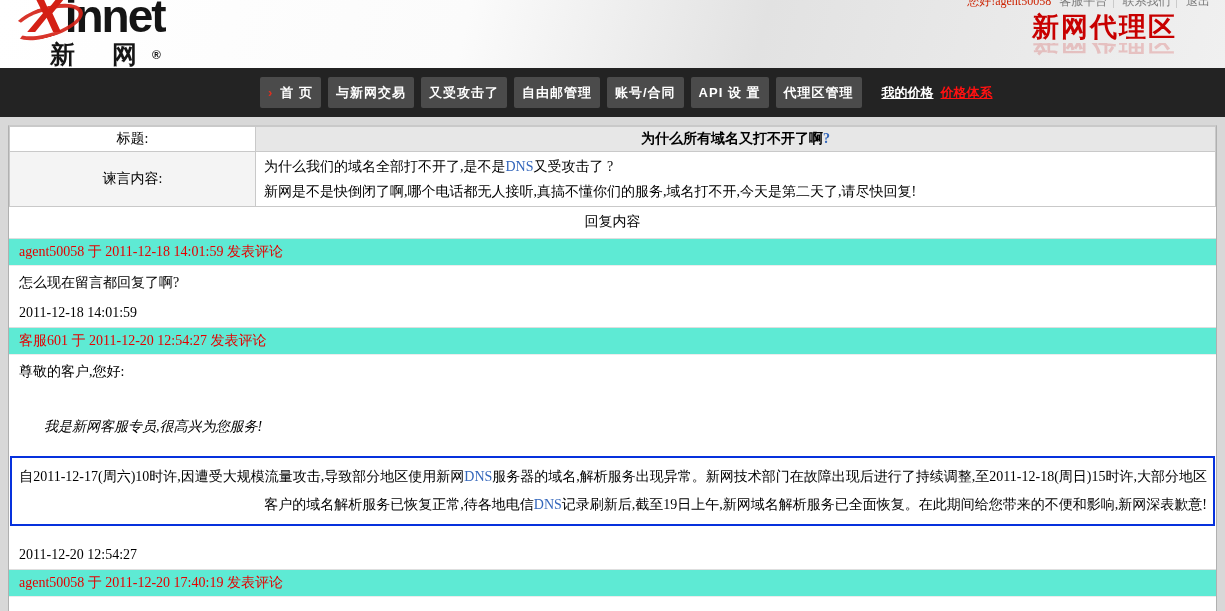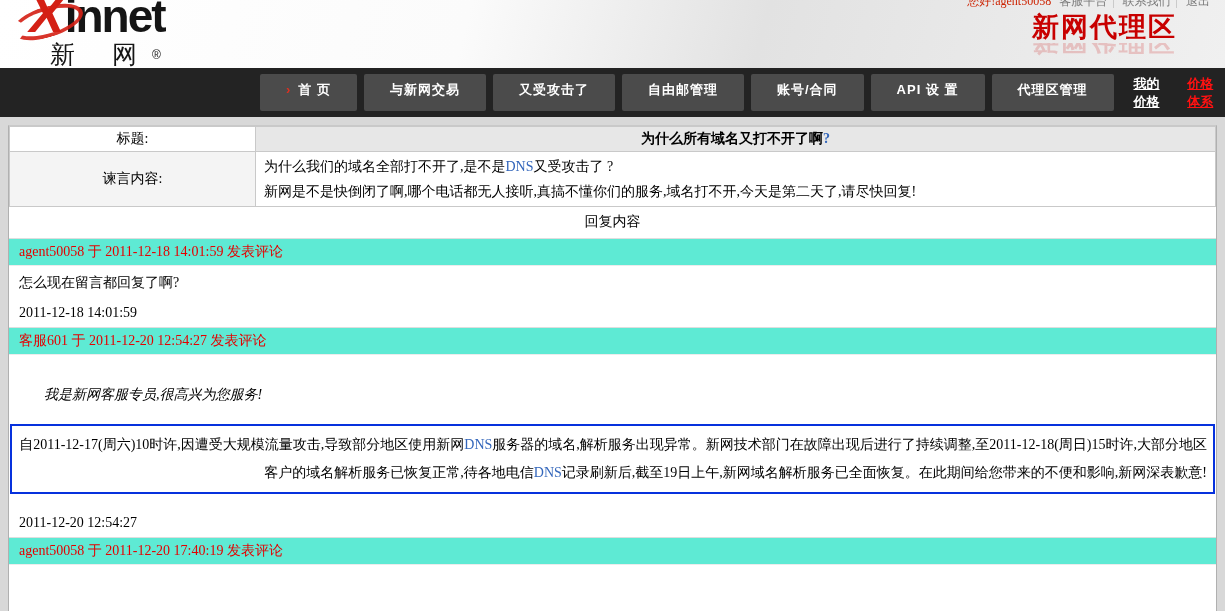--- a/index.html
+++ b/index.html
@@ -26,38 +26,38 @@
   .logo-latin{font-size:46px;font-weight:bold;color:#151515;letter-spacing:-2px;}
   .logo-x{
     color:#d42015;display:inline-block;position:relative;
     transform:skew(-10deg);font-size:52px;margin-right:2px;
   }
   .logo-x::after{
     content:"";position:absolute;left:-16px;top:18px;width:62px;height:24px;
     border:4px solid rgba(212,32,21,.9);border-left-color:transparent;
     border-radius:50%;transform:rotate(-16deg);
   }
-  .logo-cn{font-size:25px;font-weight:normal;color:#151515;letter-spacing:15px;margin:2px 0 4px 20px;}
+  .logo-cn{font-size:25px;font-weight:bold;color:#151515;letter-spacing:15px;margin:2px 0 4px 20px;}
   .logo-cn .reg{font-size:12px;letter-spacing:0;vertical-align:4px;}
   .portal{position:absolute;right:48px;top:12px;text-align:center;line-height:1.15;}
   .portal .ptxt{font-size:27px;font-weight:bold;color:#c80000;letter-spacing:2px;}
   .portal .refl{
     font-size:27px;font-weight:bold;color:#c80000;letter-spacing:2px;
     transform:scaleY(-1);opacity:.18;height:13px;overflow:hidden;filter:blur(.4px);
   }
   
   .main-nav{height:49px;background:#232323;display:flex;align-items:center;}
   .nav-group{margin-left:260px;display:flex;gap:7px;}
   .nav-btn{
-    height:37px;line-height:31px;padding:0 26px;background:#4b4b4b;color:#ffffff;
+    height:31px;line-height:31px;padding:0 8px;background:#4b4b4b;color:#ffffff;
     font-size:13px;font-weight:bold;border-radius:2px;letter-spacing:1px;
     cursor:pointer;white-space:nowrap;
   }
   .nav-btn .chev{color:#e03020;margin-right:7px;font-weight:bold;}
-  .nav-extra{margin-left:20px;display:flex;gap:16px;align-items:center;}
+  .nav-extra{margin-left:20px;display:flex;gap:7px;align-items:center;}
   .myprice{color:#ffffff;font-size:13px;font-weight:bold;text-decoration:underline;cursor:pointer;}
   .pricesys{color:#ff1111;font-size:13px;font-weight:bold;text-decoration:underline;cursor:pointer;}
   
   .content{
     margin:8px 8px 0;background:#ffffff;height:486px;overflow:hidden;
     border-left:1px solid #b0b0b0;border-right:1px solid #b0b0b0;border-top:1px solid #c9c9c9;
     font-family:"Liberation Serif", serif;color:#000;
   }
   table.msg{width:100%;border-collapse:collapse;font-size:14px;}
   table.msg td{border:1px solid #c9c9c9;}
@@ -137,20 +137,21 @@
   <div class="section-head">回复内容</div>
 
   <div>
     <div class="reply-head">agent50058 于  2011-12-18 14:01:59 发表评论</div>
     <div class="reply-line">怎么现在留言都回复了啊?</div>
     <div class="reply-time">2011-12-18 14:01:59</div>
   </div>
 
   <div>
     <div class="reply-head">客服601 于  2011-12-20 12:54:27 发表评论</div>
+    <div class="reply-line">尊敬的客户,您好:</div>
     <div class="blank"></div>
     <div class="reply-line indent">我是新网客服专员,很高兴为您服务!</div>
     <div class="notice"><span>自2011-12-17(周六)10时许,因遭受大规模流量攻击,导致部分地区使用新网</span><span class="latin">DNS</span><span>服务器的域名,解析服务出现异常。新网技术部门在故障出现后进行了持续调整,至2011-12-18(周日)15时许,大部分地区客户的域名解析服务已恢复正常,待各地电信</span><span class="latin">DNS</span><span>记录刷新后,截至19日上午,新网域名解析服务已全面恢复。在此期间给您带来的不便和影响,新网深表歉意!</span></div>
     <div class="reply-time">2011-12-20 12:54:27</div>
   </div>
 
   <div>
     <div class="reply-head">agent50058 于  2011-12-20 17:40:19 发表评论</div>
 
   </div>

